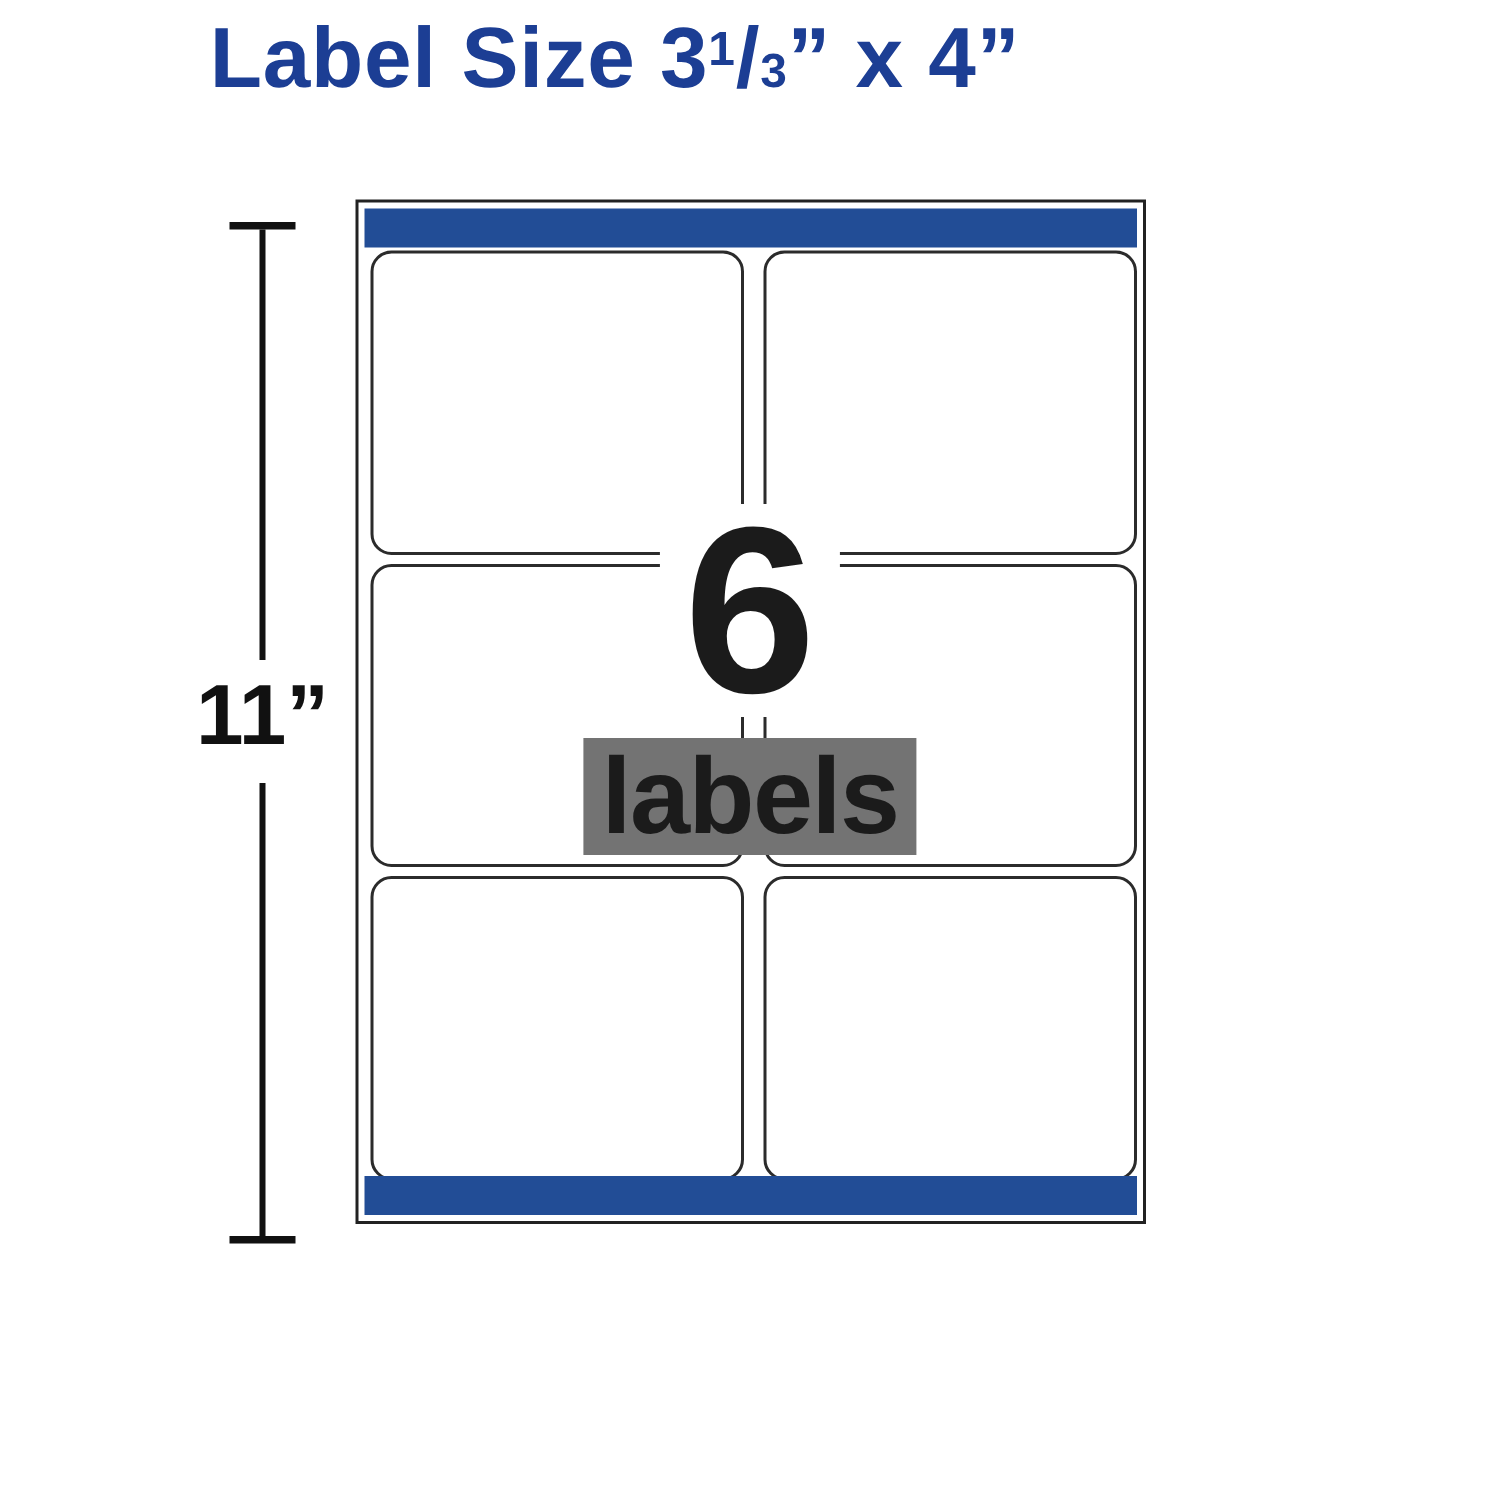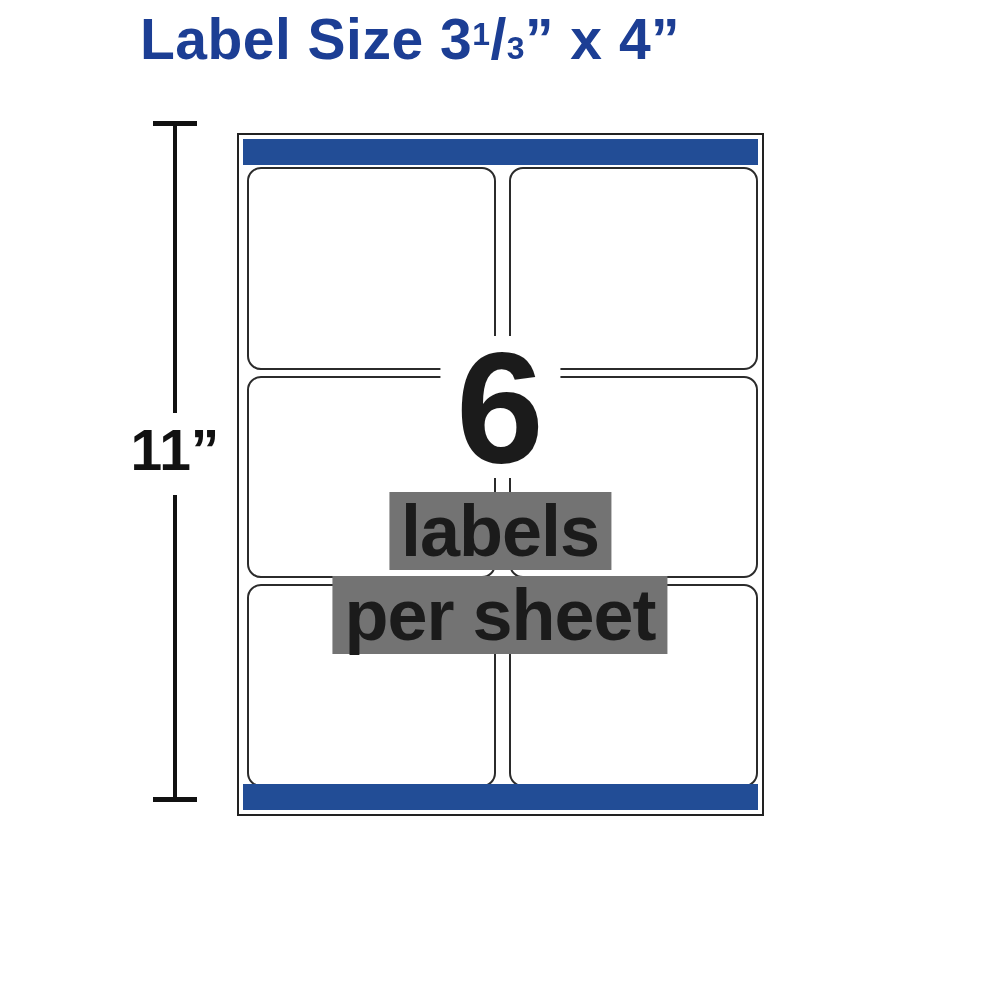--- a/index.html
+++ b/index.html
@@ -23,21 +23,21 @@
     font-size:57px;font-weight:700;
     color:var(--title-blue);
     letter-spacing:0.5px;
     white-space:nowrap;
   }
   .frac-sup{font-size:0.56em;vertical-align:0.45em;}
   .frac-slash{font-size:1em;}
   .frac-sub{font-size:0.56em;vertical-align:baseline;}
 
   
-  .vdim{position:absolute;left:153px;top:121px;width:44px;height:681px;}
+  .vdim{position:absolute;left:153px;top:148px;width:44px;height:681px;}
   .vtick{position:absolute;left:0;width:44px;height:5px;background:var(--ink);}
   .vtick.top{top:0;}
   .vtick.bottom{bottom:0;}
   .vseg{position:absolute;left:20px;width:4px;background:var(--ink);}
   .vseg.s1{top:5px;height:287px;}
   .vseg.s2{top:374px;height:302px;}
   .vdim-label{
     position:absolute;top:301px;left:50%;transform:translateX(-50%);
     font-size:57px;font-weight:700;color:var(--ink);
     white-space:nowrap;line-height:1;
@@ -116,17 +116,16 @@
       <div class="label-cell"></div>
       <div class="label-cell"></div>
       <div class="label-cell"></div>
     </div>
     <div class="strip bottom"></div>
   </div>
 
   <div class="overlay">
     <div><span class="count">6</span></div>
     <div class="cap-row1"><span class="cap">labels</span></div>
-    <div class="cap-row2"><span class="cap">per sheet</span></div>
   </div>
 
 
 </div>
 
 </body></html>

